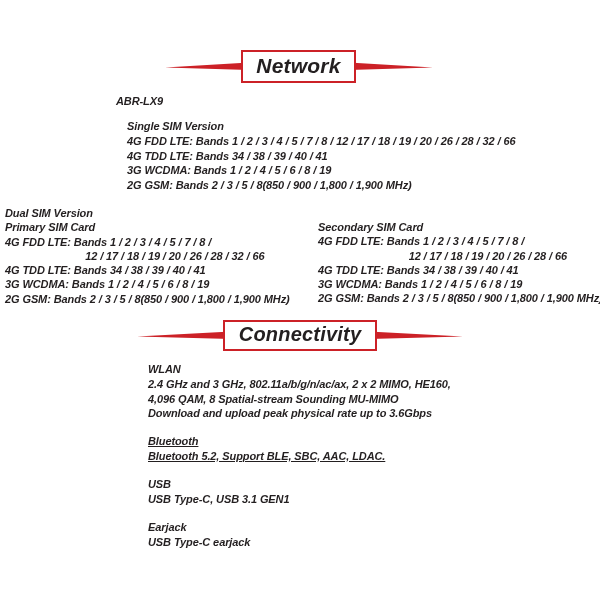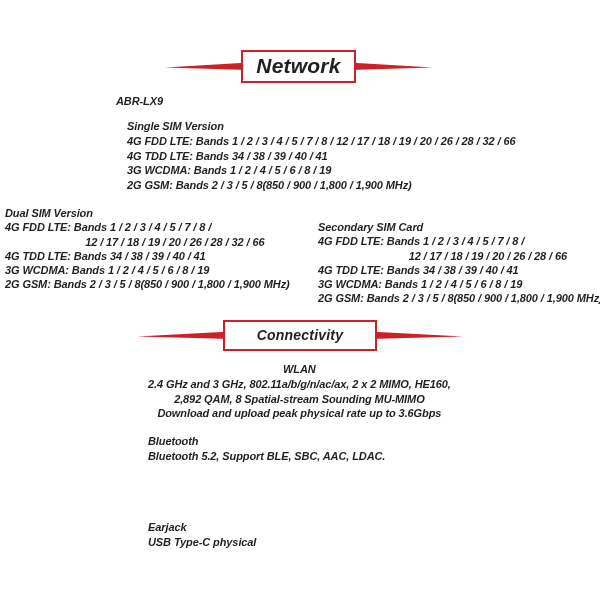--- a/index.html
+++ b/index.html
@@ -43,37 +43,37 @@
     color: #231f20;
     letter-spacing: 0.2px;
     white-space: nowrap;
     transform: translateY(-1px);
   }
   #banner-network        { left: 165px; top: 50px;  width: 268px; height: 33px; }
   #banner-network .banner-box  { left: 76px;  width: 115px; }
   #banner-network .banner-title { font-size: 21px; }
   #banner-connectivity   { left: 137px; top: 320px; width: 326px; height: 31px; }
   #banner-connectivity .banner-box { left: 86px;  width: 154px; }
-  #banner-connectivity .banner-title { font-size: 14px; }
+  #banner-connectivity .banner-title { font-size: 20px; }
   
   .block {
     position: absolute;
     font-size: 11px;
     letter-spacing: -0.1px;
     white-space: nowrap;
   }
   .block .ln { line-height: 14.8px; }
   .dual .ln  { line-height: 14.3px; }
   .indent    { padding-left: 55px; text-align: center; }
   #model        { left: 116px; top: 95px;  }
   #single-sim   { left: 127px; top: 119px; }
   #dual-primary   { left: 5px;   top: 206px; }
   #dual-secondary { left: 318px; top: 220px; }
-  #wlan         { left: 148px; top: 362px; text-align: center; }
-  #bluetooth    { left: 148px; top: 434px; }
+  #wlan         { left: 148px; top: 362px; }
+  #bluetooth    { left: 148px; top: 434px; text-decoration: underline; }
   #usb          { left: 148px; top: 477px; }
   #earjack      { left: 148px; top: 520px; }
 </style>
 </head>
 <body>
 
 <div class="page">
 
   <div class="banner" id="banner-network">
     <svg width="268" height="33" viewBox="0 0 268 33">
@@ -90,20 +90,21 @@
   <div class="block" id="single-sim">
     <div class="ln">Single SIM Version</div>
     <div class="ln">4G FDD LTE: Bands 1 / 2 / 3 / 4 / 5 / 7 / 8 / 12 / 17 / 18 / 19 / 20 / 26 / 28 / 32 / 66</div>
     <div class="ln">4G TDD LTE: Bands 34 / 38 / 39 / 40 / 41</div>
     <div class="ln">3G WCDMA: Bands 1 / 2 / 4 / 5 / 6 / 8 / 19</div>
     <div class="ln">2G GSM: Bands 2 / 3 / 5 / 8(850 / 900 / 1,800 / 1,900 MHz)</div>
   </div>
 
   <div class="block dual" id="dual-primary">
     <div class="ln">Dual SIM Version</div>
+    <div class="ln">Primary SIM Card</div>
     <div class="ln">4G FDD LTE: Bands 1 / 2 / 3 / 4 / 5 / 7 / 8 /</div>
     <div class="ln indent">12 / 17 / 18 / 19 / 20 / 26 / 28 / 32 / 66</div>
     <div class="ln">4G TDD LTE: Bands 34 / 38 / 39 / 40 / 41</div>
     <div class="ln">3G WCDMA: Bands 1 / 2 / 4 / 5 / 6 / 8 / 19</div>
     <div class="ln">2G GSM: Bands 2 / 3 / 5 / 8(850 / 900 / 1,800 / 1,900 MHz)</div>
   </div>
 
   <div class="block dual" id="dual-secondary">
     <div class="ln">Secondary SIM Card</div>
     <div class="ln">4G FDD LTE: Bands 1 / 2 / 3 / 4 / 5 / 7 / 8 /</div>
@@ -119,28 +120,32 @@
       <polygon points="326,16.5 232,11.5 232,19" fill="#cc2127"></polygon>
     </svg>
     <div class="banner-box">
       <span class="banner-title">Connectivity</span>
     </div>
   </div>
 
   <div class="block" id="wlan">
     <div class="ln">WLAN</div>
     <div class="ln">2.4 GHz and 3 GHz, 802.11a/b/g/n/ac/ax, 2 x 2 MIMO, HE160,</div>
-    <div class="ln">2,892 QAM, 8 Spatial-stream Sounding MU-MIMO</div>
+    <div class="ln">4,096 QAM, 8 Spatial-stream Sounding MU-MIMO</div>
     <div class="ln">Download and upload peak physical rate up to 3.6Gbps</div>
   </div>
 
   <div class="block" id="bluetooth">
     <div class="ln">Bluetooth</div>
     <div class="ln">Bluetooth 5.2, Support BLE, SBC, AAC, LDAC.</div>
   </div>
 
+  <div class="block" id="usb">
+    <div class="ln">USB</div>
+    <div class="ln">USB Type-C, USB 3.1 GEN1</div>
+  </div>
 
   <div class="block" id="earjack">
     <div class="ln">Earjack</div>
-    <div class="ln">USB Type-C physical</div>
+    <div class="ln">USB Type-C earjack</div>
   </div>
 
 </div>
 
 </body></html>

